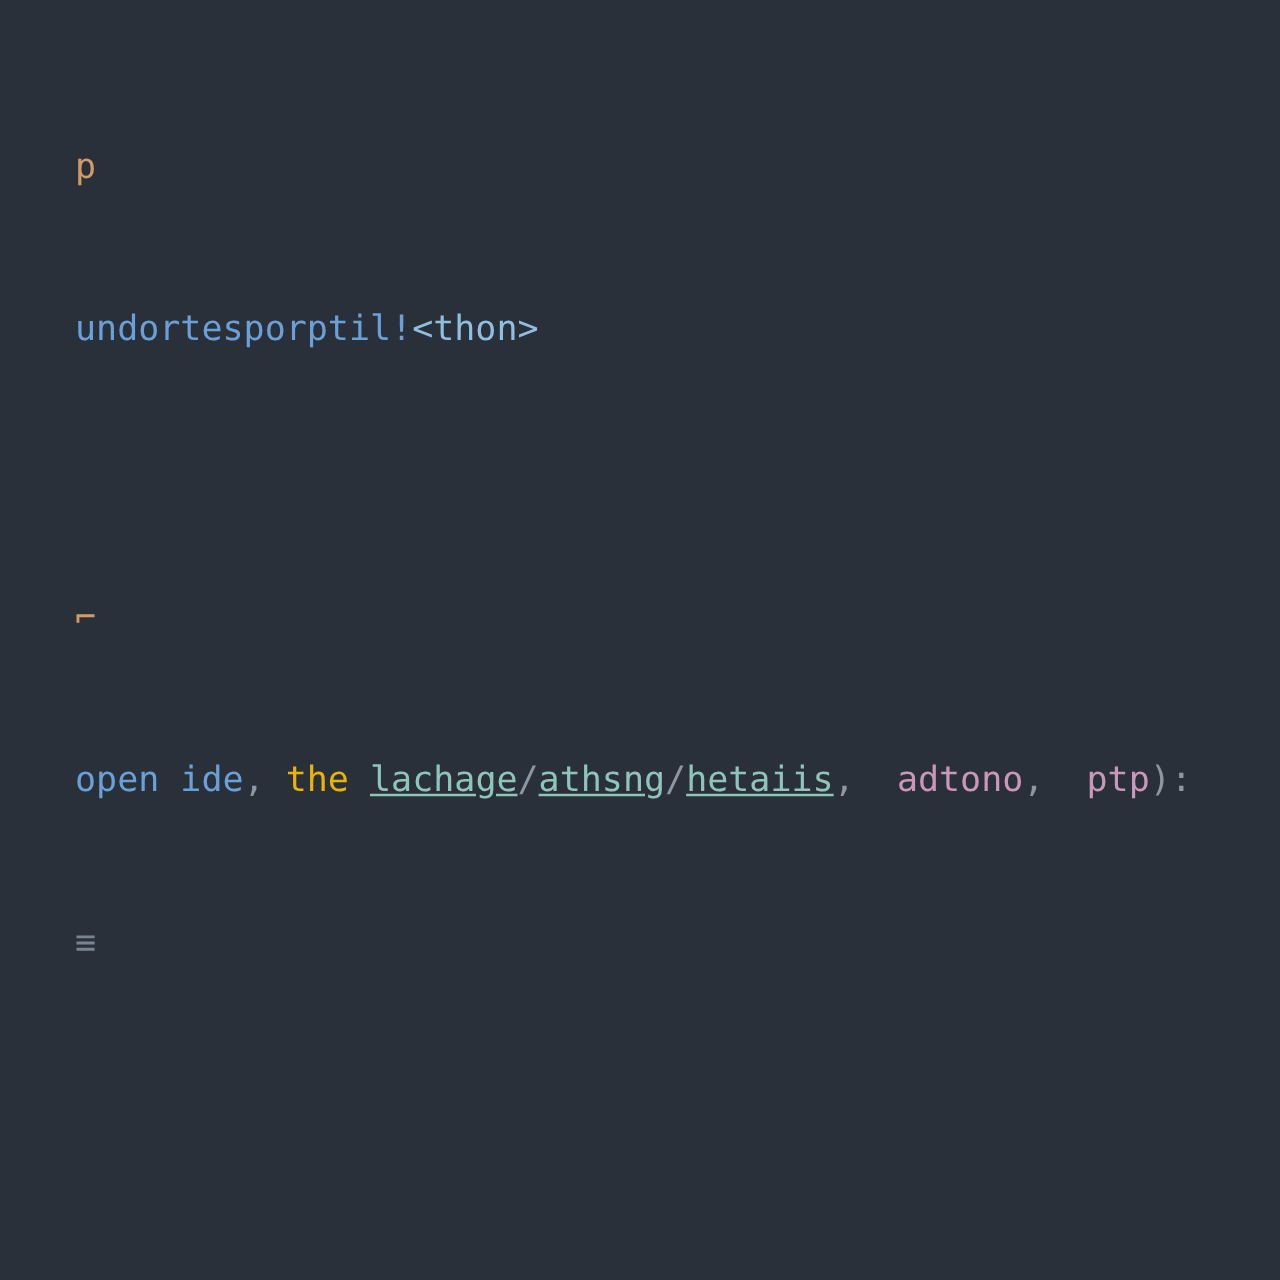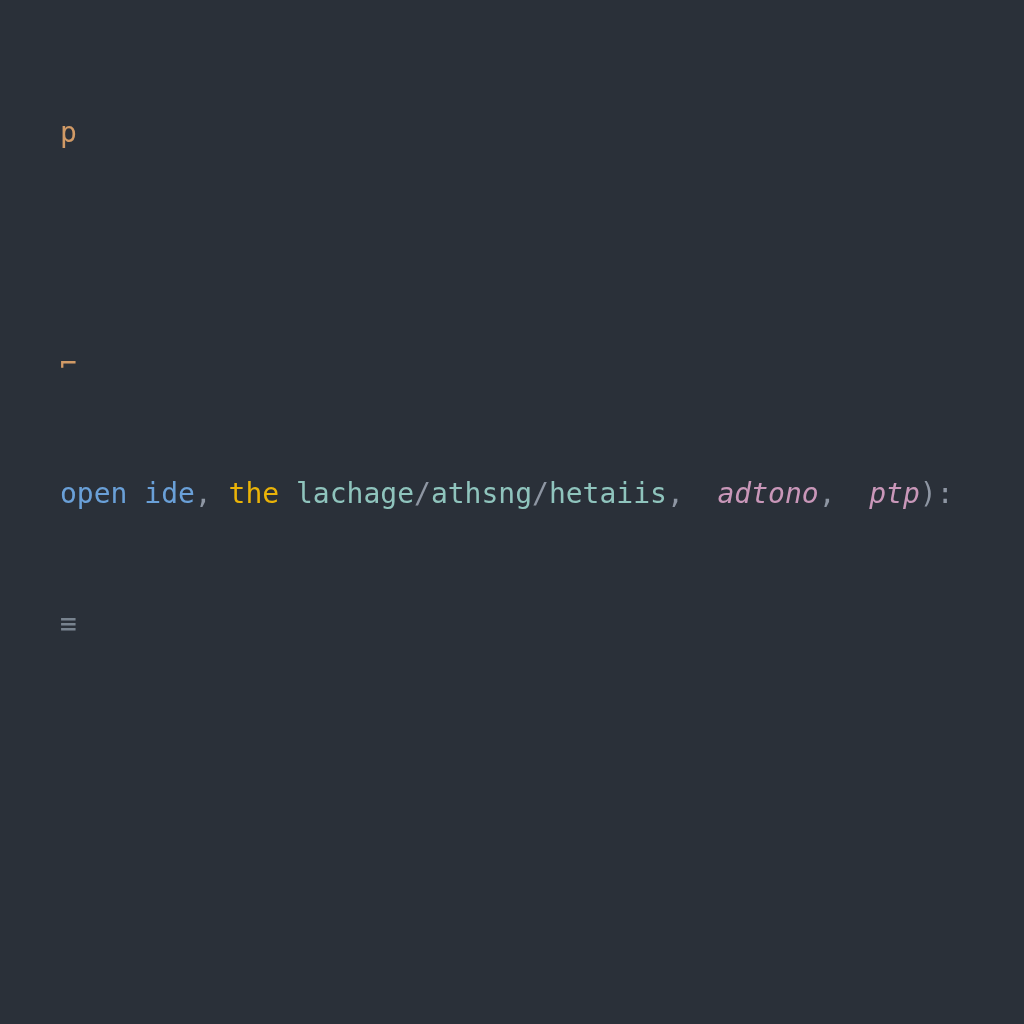--- a/index.html
+++ b/index.html
@@ -17,30 +17,31 @@
   .editor {
     padding: 24px 48px 24px 60px;
     white-space: pre;
   }
   .line { display: block; }
   .c-orange  { color: #d19a66; }
   .c-blue    { color: #6aa0d8; }
   .c-lblue   { color: #8fbfe0; }
   .c-gray    { color: #8e96a3; }
   .c-white   { color: #eab308; }
-  .c-pink    { color: #c997b9; font-style: italic; }
-  .c-teal    { color: #8fc4bd; }
+  .c-pink    { color: #c997b9; }
+  .c-teal    { color: #8fc4bd; text-decoration: underline; }
   .c-dim     { color: #78838f; }
   .blank { height: 0.5em; }
 </style>
 </head>
 <body>
 
 <div class="editor">
   <span class="line"><span class="c-orange">p</span></span>
+  <span class="line"><span class="c-blue">undortesporptil!</span><span class="c-lblue">&lt;thon&gt;</span></span>
   <span class="line blank"></span>
   <span class="line"><span class="c-orange">⌐</span></span>
   <span class="line"><span class="c-blue">open ide</span><span class="c-gray">, </span><span class="c-white">the</span><span> </span><span class="c-teal">lachage</span><span class="c-gray">/</span><span class="c-teal">athsng</span><span class="c-gray">/</span><span class="c-teal">hetaiis</span><span class="c-gray">,  </span><span class="c-pink">adtono</span><span class="c-gray">,  </span><span class="c-pink">ptp</span><span class="c-gray">):</span></span>
   <span class="line"><span class="c-dim">≡</span></span>
   <span class="line blank"></span>
   
   
   
   
   

